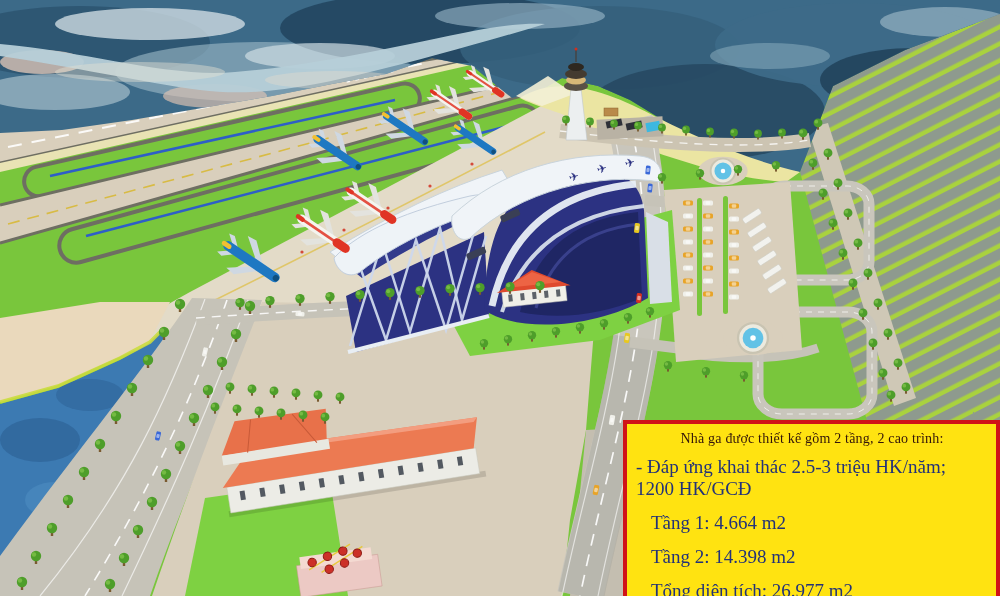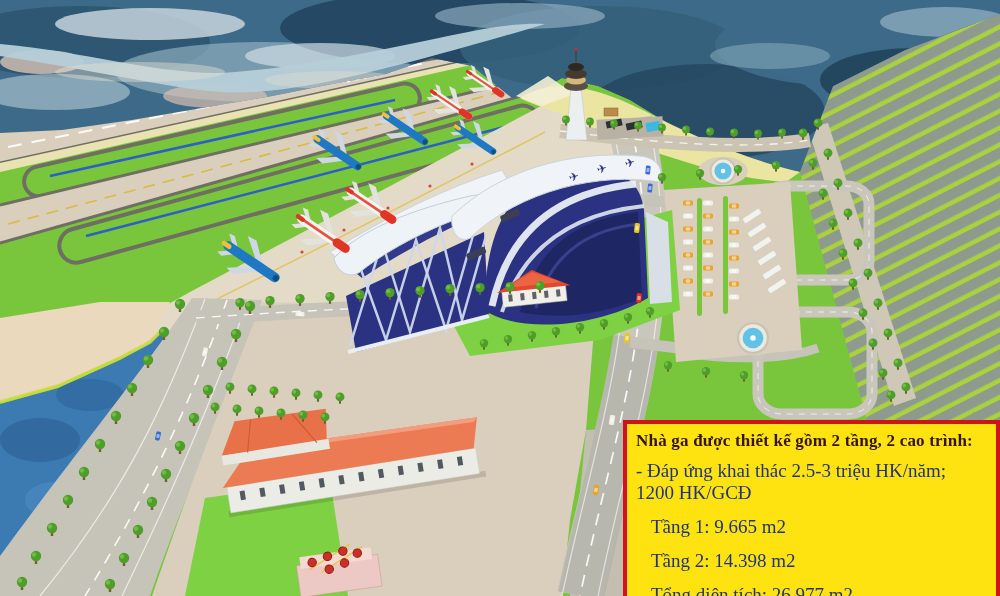--- a/index.html
+++ b/index.html
@@ -15,22 +15,22 @@
   .f-mnt{fill:var(--mountain)}
   .f-twall{fill:var(--terminal-wall)} .f-troof{fill:var(--terminal-roof)}
   .f-oroof{fill:var(--roof-orange)} .f-redroof{fill:var(--roof-red)}
   .s-road{stroke:var(--road)}
   
   .info-box{position:absolute;left:623px;top:420px;width:377px;height:215px;
     box-sizing:border-box;background:var(--info-yellow,#ffe311);
     border:4px solid var(--info-border,#d01318);
     padding:5px 8px 0 9px;overflow:hidden;
     font-family:"Liberation Serif",serif;}
-  .info-title{margin:2px 0 9px 0;font-size:17px;font-weight:bold;
-    color:var(--info-title,#33150a);letter-spacing:.2px;}
+  .info-title{margin:2px 0 9px 0;font-size:14px;font-weight:normal;
+    color:var(--info-title,#33150a);letter-spacing:.2px;text-align:center;}
   .info-line{margin:0 0 12px 0;font-size:19px;color:var(--info-text,#233279);}
   .info-line.indent{padding-left:15px;}
 </style>
 </head>
 <body>
 
 <div class="stage">
 <svg width="1000" height="596" viewBox="0 0 1000 596">
   <defs>
     <clipPath id="mclip">
@@ -447,18 +447,18 @@
         <use href="#tr" transform="translate(863 318) scale(.85)"></use>
         <use href="#tr" transform="translate(873 348) scale(.85)"></use>
         <use href="#tr" transform="translate(883 378) scale(.85)"></use>
         <use href="#tr" transform="translate(891 400) scale(.85)"></use>
   </g>
 </svg>
 
   <div class="info-box">
     <p class="info-title">Nhà ga được thiết kế gồm 2 tầng, 2 cao trình:</p>
     <p class="info-line">- Đáp ứng khai thác 2.5-3 triệu HK/năm; 1200 HK/GCĐ</p>
-    <p class="info-line indent">Tầng 1: 9.665 m2</p>
+    <p class="info-line indent">Tầng 1: 4.664 m2</p>
     <p class="info-line indent">Tầng 2: 14.398 m2</p>
     <p class="info-line indent">Tổng diện tích: 26.977 m2</p>
 
   </div>
 </div>
 
 </body></html>

